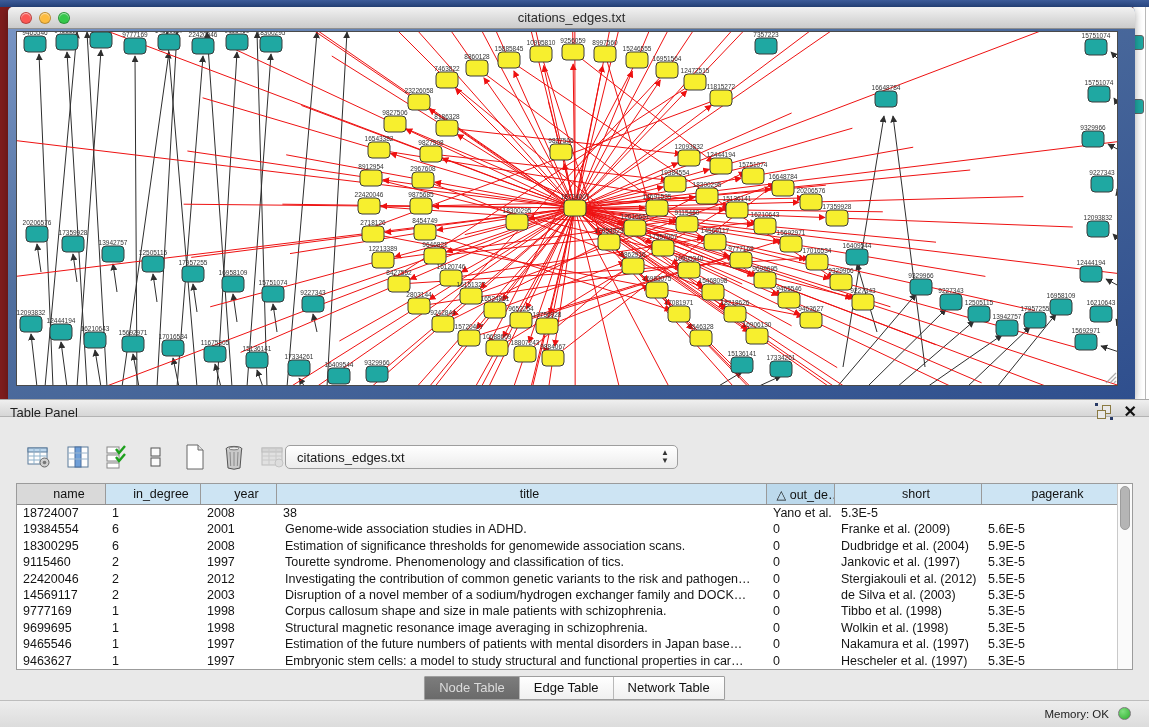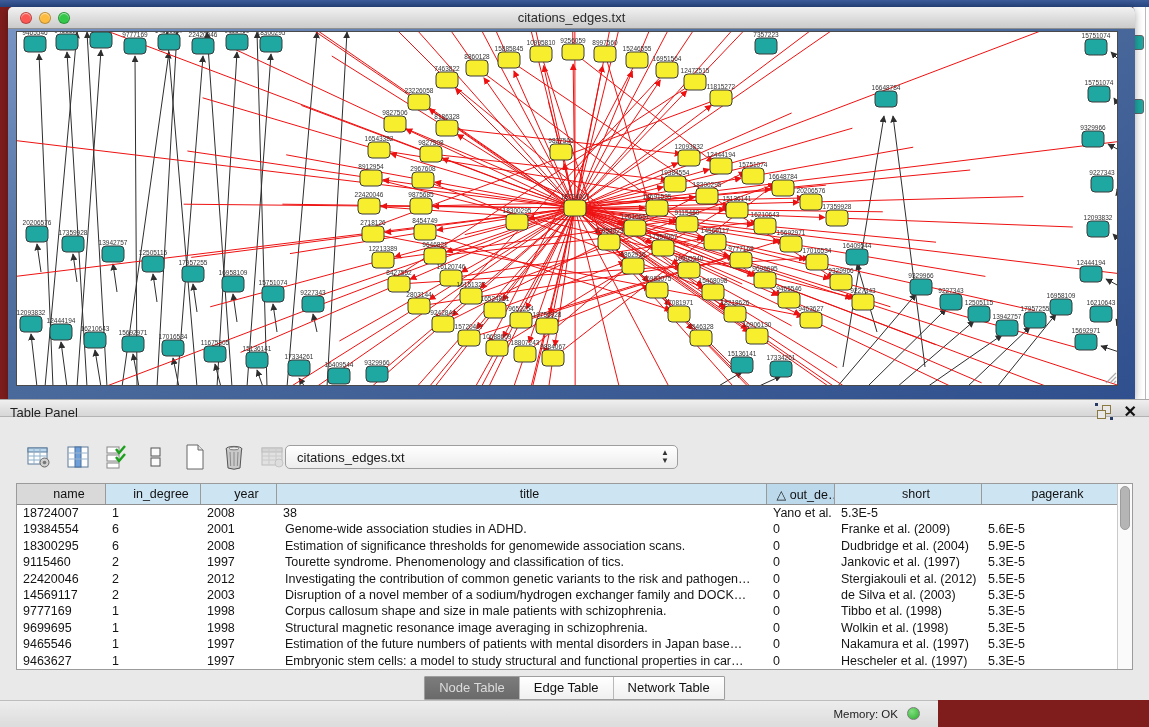--- a/index.html
+++ b/index.html
@@ -73,21 +73,21 @@
   
   #tabs { position:absolute; left:0; right:0; top:277px; display:flex; justify-content:center; }
   .seg { display:flex; border:1px solid #9e9e9e; border-radius:1px; overflow:hidden;
     background:#fff; box-shadow:0 1px 1px rgba(0,0,0,.15);justify-content:center; }
   .seg .tab { font-size:13px; padding:3px 14px 4px; color:#111; border-right:1px solid #b9b9b9;
     background:linear-gradient(180deg,#ffffff,#f0f0f0); }
   .seg .tab:last-child { border-right:none; }
   .seg .tab.active { background:linear-gradient(180deg,#7c7c7c,#6a6a6a); color:#dcdcdc; }
 
   
-  #status-bar { position:absolute; left:0; top:700px; width:938px; height:27px;
+  #status-bar { position:absolute; left:0; top:700px; width:1149px; height:27px;
     background:linear-gradient(180deg,#ededed,#dcdcdc); border-top:1px solid #bdbdbd; }
   #status-bar .mem { position:absolute; right:40px; top:7px; font-size:11.5px; color:#222; }
   #status-bar .dot { position:absolute; right:18px; top:6px; width:13px; height:13px; border-radius:50%;
     background:radial-gradient(circle at 35% 30%,#7fe07f,#2eae2e); border:1px solid #7b7b7b; }
 
   svg text { font-family:"Liberation Sans", sans-serif; }
 </style>
 </head>
 <body>
 <div id="stage">

